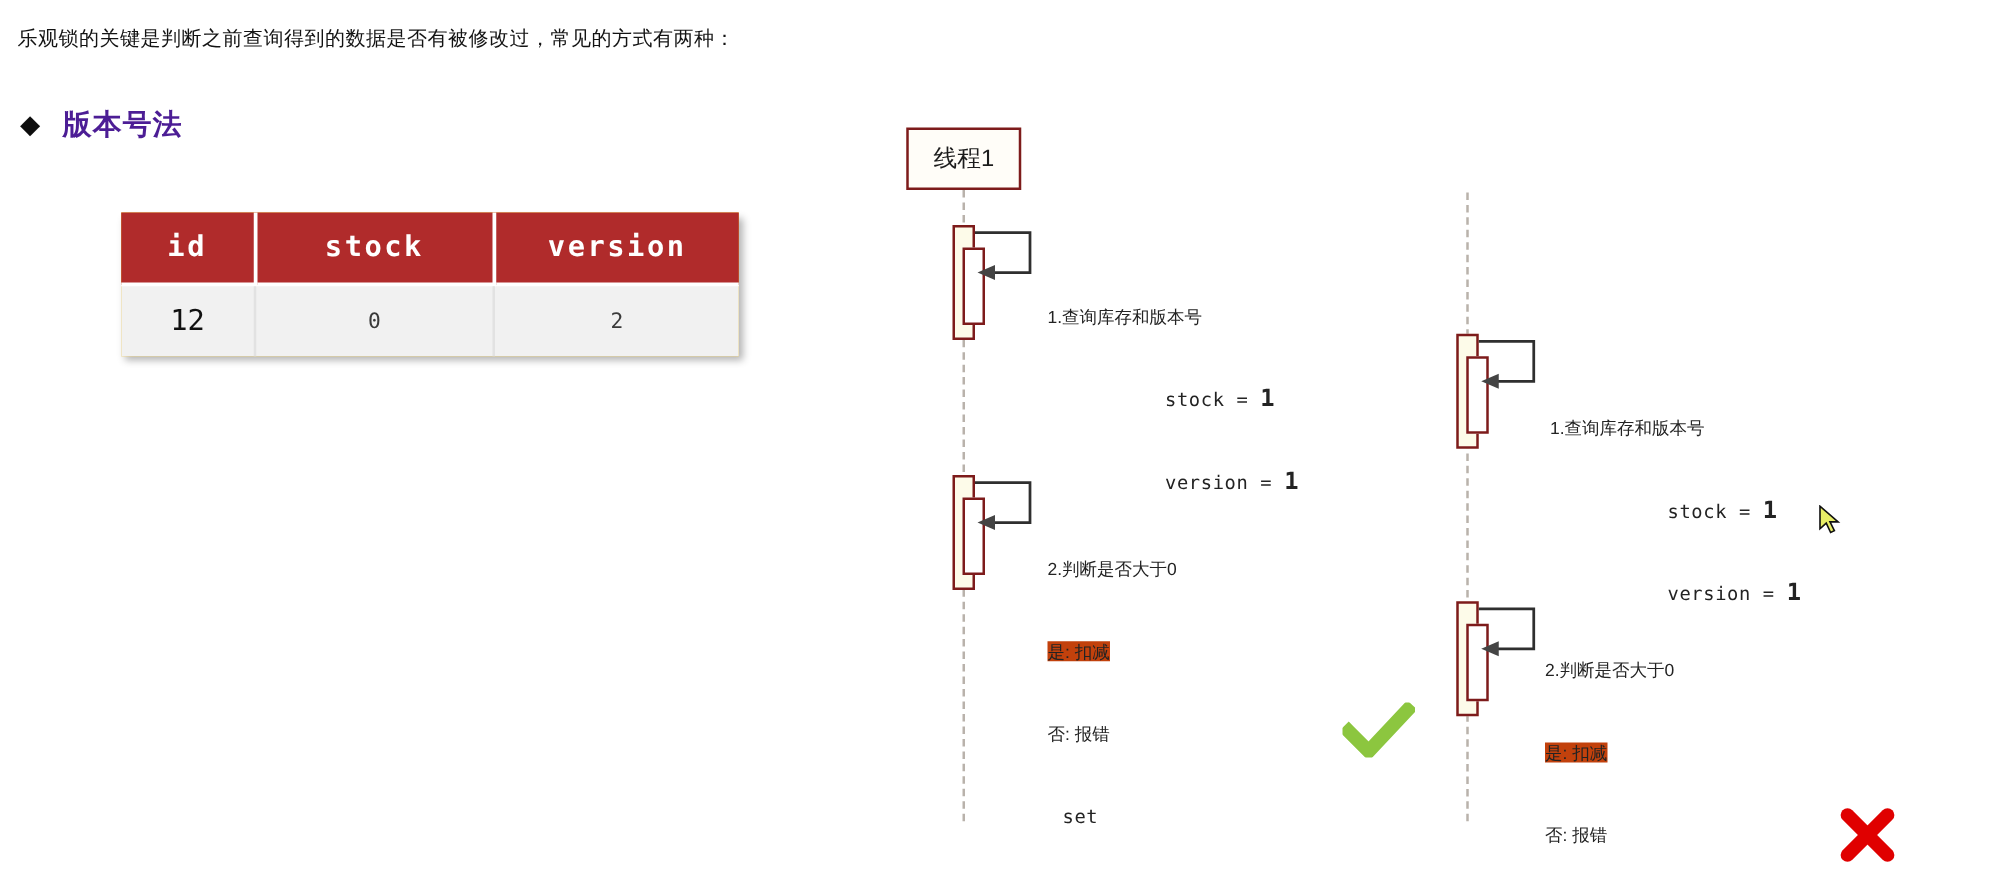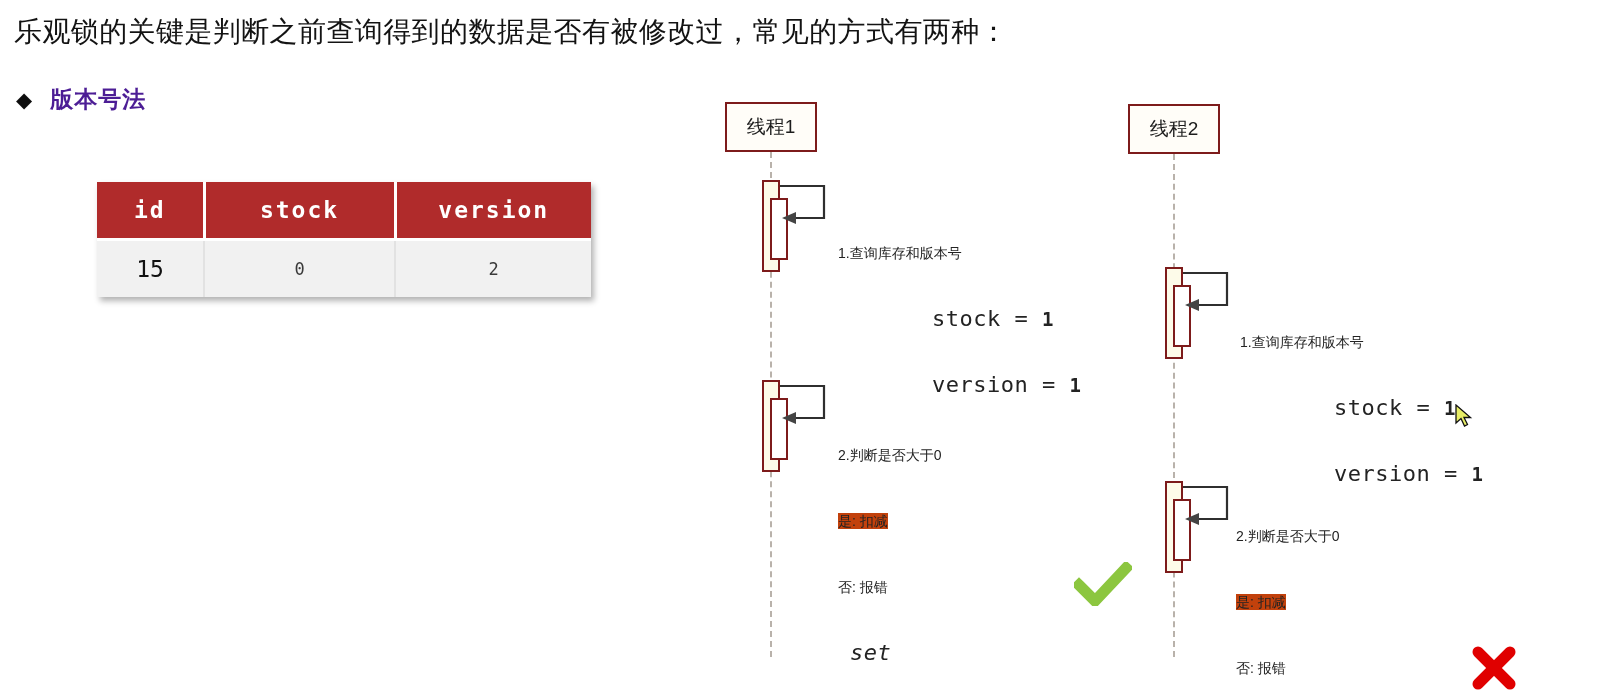--- a/index.html
+++ b/index.html
@@ -14,21 +14,21 @@
     overflow: hidden;
     font-family: "Liberation Sans", "DejaVu Sans", sans-serif;
     color: #1a1a1a;
   }
 
   
   .intro {
     position: absolute;
     left: 14px;
     top: 17px;
-    font-size: 28px;
+    font-size: 16px;
     line-height: 30px;
     letter-spacing: 0.4px;
     color: #131313;
     white-space: nowrap;
   }
 
   
   .heading {
     position: absolute;
     left: 16px;
@@ -46,21 +46,21 @@
     font-size: 23px;
     font-weight: bold;
     color: #4c1d95;
     letter-spacing: 1px;
   }
 
   
   .table-wrap {
     position: absolute;
     left: 97px;
-    top: 182px;
+    top: 170px;
     width: 494px;
     box-shadow: 3px 4px 6px rgba(0,0,0,0.30);
     background: #eab308;
   }
   table.db {
     border-collapse: collapse;
     width: 494px;
     table-layout: fixed;
   }
   table.db th {
@@ -139,21 +139,21 @@
     line-height: 22px;
     color: #232323;
     white-space: pre;
   }
   .note .zh {
     font-family: "Liberation Sans", "DejaVu Sans", sans-serif;
     font-size: 14px;
   }
   .note .mono {
     font-family: "DejaVu Sans Mono", "Liberation Mono", monospace;
-    font-size: 22px;
+    font-size: 15px;
     letter-spacing: 0.5px;
   }
   .note .hl {
     background: #c2410c;
   }
   .note .b {
     font-weight: bold;
     font-size: 19px;
   }
   .note .row { display: block; height: 22px; }
@@ -184,21 +184,21 @@
       </colgroup>
     <thead>
       <tr>
         <th>id</th>
         <th>stock</th>
         <th>version</th>
       </tr>
     </thead>
     <tbody>
       <tr>
-        <td class="c0">15</td>
+        <td class="c0">12</td>
         <td class="c1">0</td>
         <td class="c2">2</td>
       </tr>
     </tbody>
   </table>
 </div>
 
 <div class="seq">
 
   <div class="actor-box" style="left:725px; top:102px; width:92px; height:50px;">
@@ -223,35 +223,32 @@
   <div class="act-inner" style="left:770px; top:398px; width:18px; height:62px;"></div>
   <svg class="selfmsg" style="left:778px; top:382px;" width="54" height="56" viewBox="0 0 54 56">
     <polyline points="2,4 46,4 46,36 14,36" fill="none" stroke="#2f2f2f" stroke-width="2.2"></polyline>
     <polygon points="4,36 18,30 18,42" fill="#444444"></polygon>
   </svg>
 
   <div class="note" style="left:838px; top:400px;">
     <span class="row zh">2.判断是否大于0</span>
     <span class="row"><span class="zh hl">是: 扣减</span></span>
     <span class="row"><span class="zh">否: 报错</span></span>
-    <span class="row mono" style="padding-left:12px;font-style:italic;">set</span>
+    <span class="row mono" style="padding-left:12px;">set</span>
     
     
     
     
     
   </div>
 
   <svg class="mark" style="left:1074px; top:562px;" width="58" height="44" viewBox="0 0 58 44">
     <polyline points="5,23 21,39 52,6" fill="none" stroke="#8cc63f" stroke-width="11" stroke-linecap="square" stroke-linejoin="miter"></polyline>
   </svg>
 
-  <div class="actor-box" style="left:1128px; top:104px; width:92px; height:50px;">
-    <span>线程2</span>
-  </div>
   <div class="lifeline" style="left:1173px; top:154px; height:503px;"></div>
 
   <div class="act-outer" style="left:1165px; top:267px; width:18px; height:92px;"></div>
   <div class="act-inner" style="left:1173px; top:285px; width:18px; height:62px;"></div>
   <svg class="selfmsg" style="left:1181px; top:269px;" width="54" height="56" viewBox="0 0 54 56">
     <polyline points="2,4 46,4 46,36 14,36" fill="none" stroke="#2f2f2f" stroke-width="2.2"></polyline>
     <polygon points="4,36 18,30 18,42" fill="#444444"></polygon>
   </svg>
 
   <div class="note" style="left:1240px; top:287px;">

